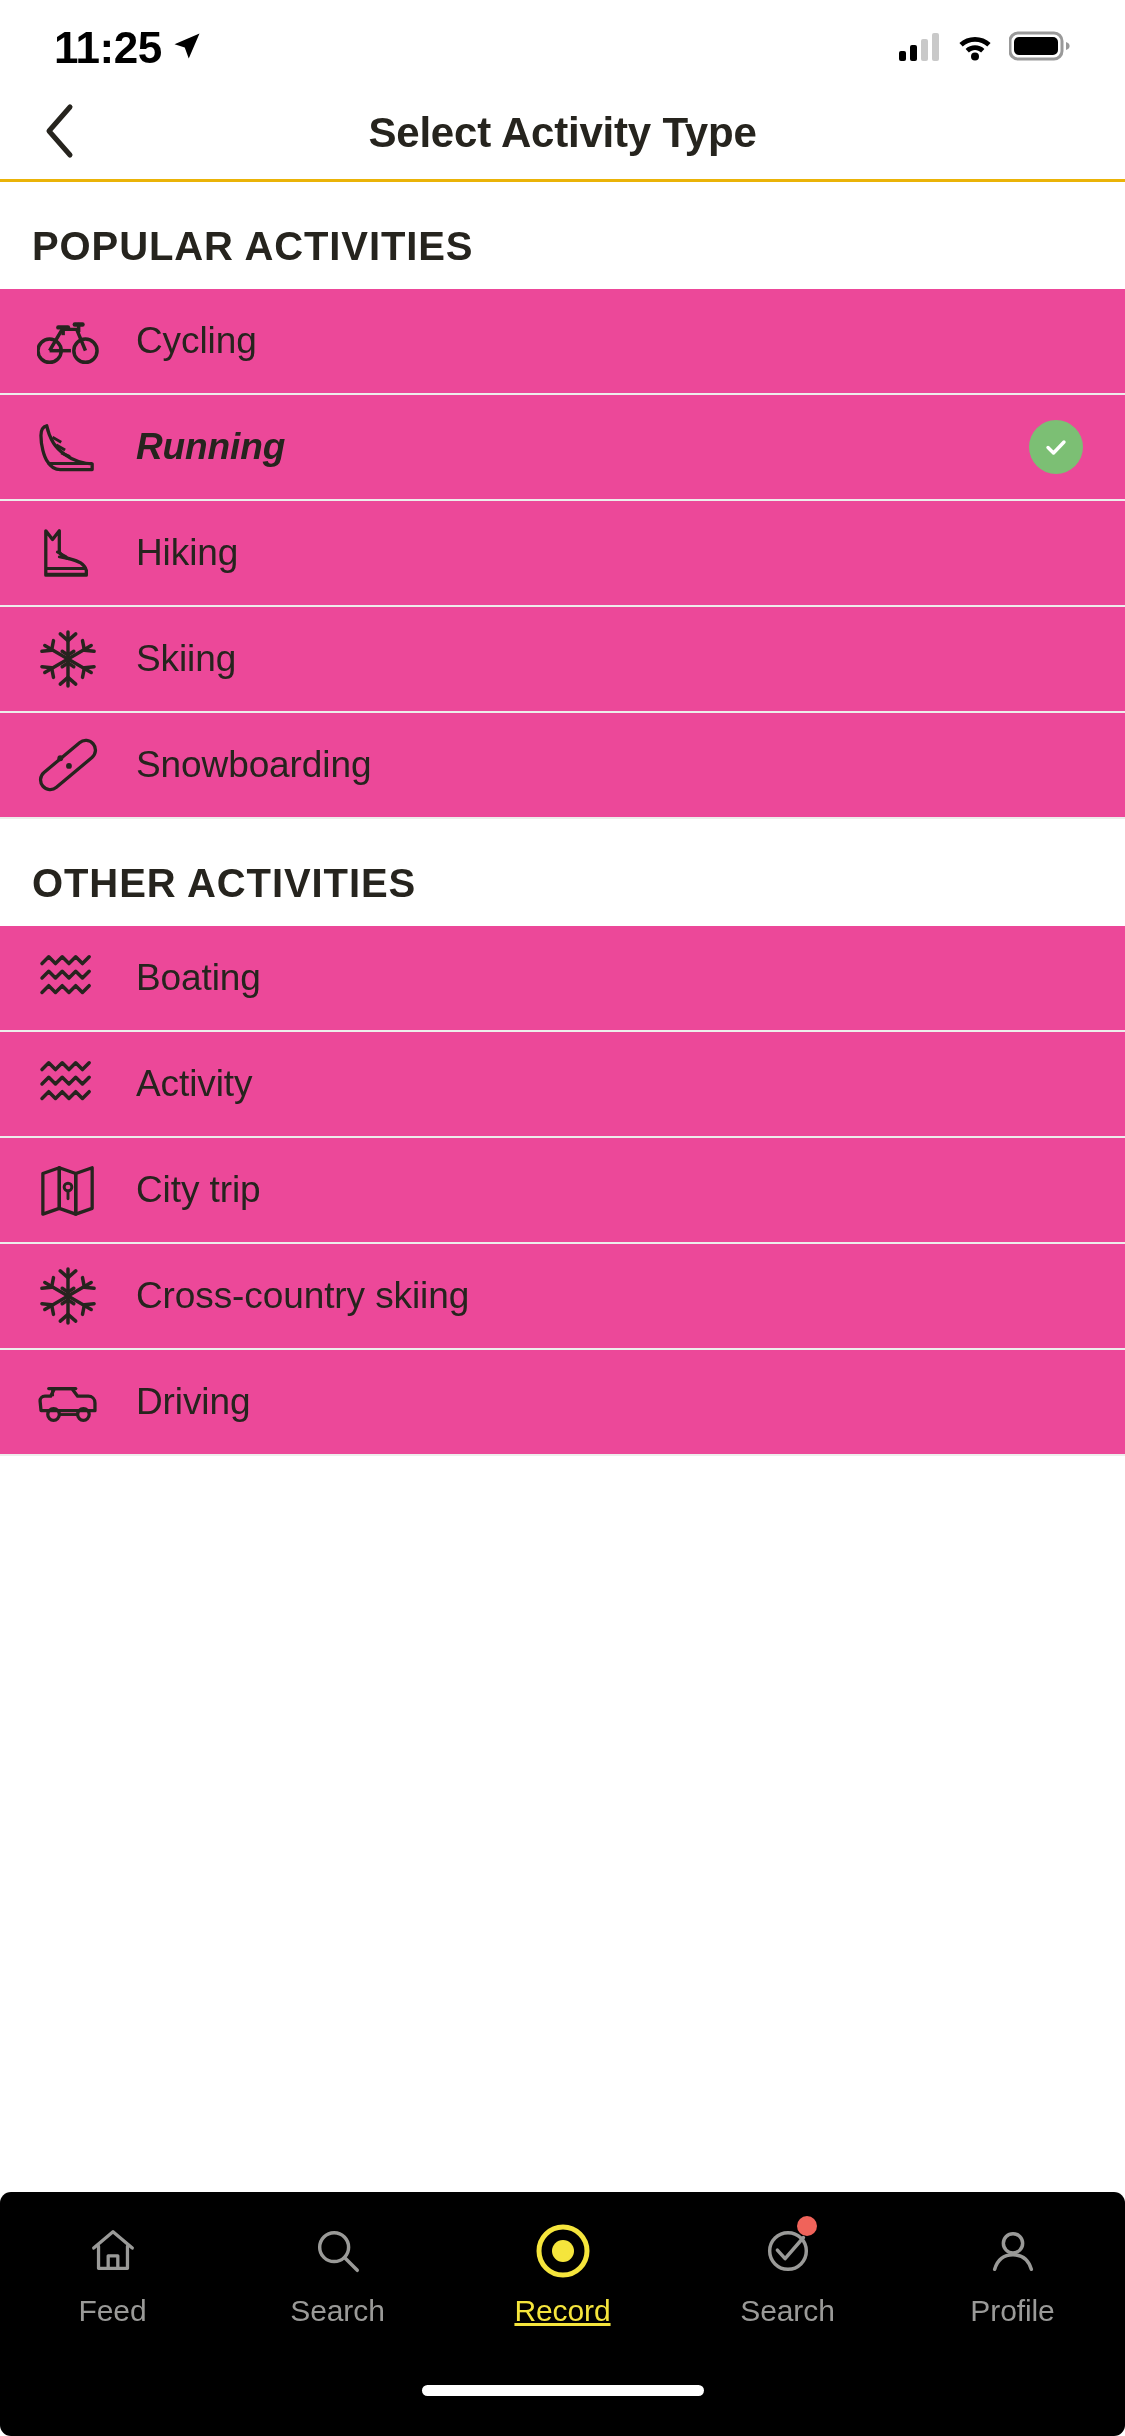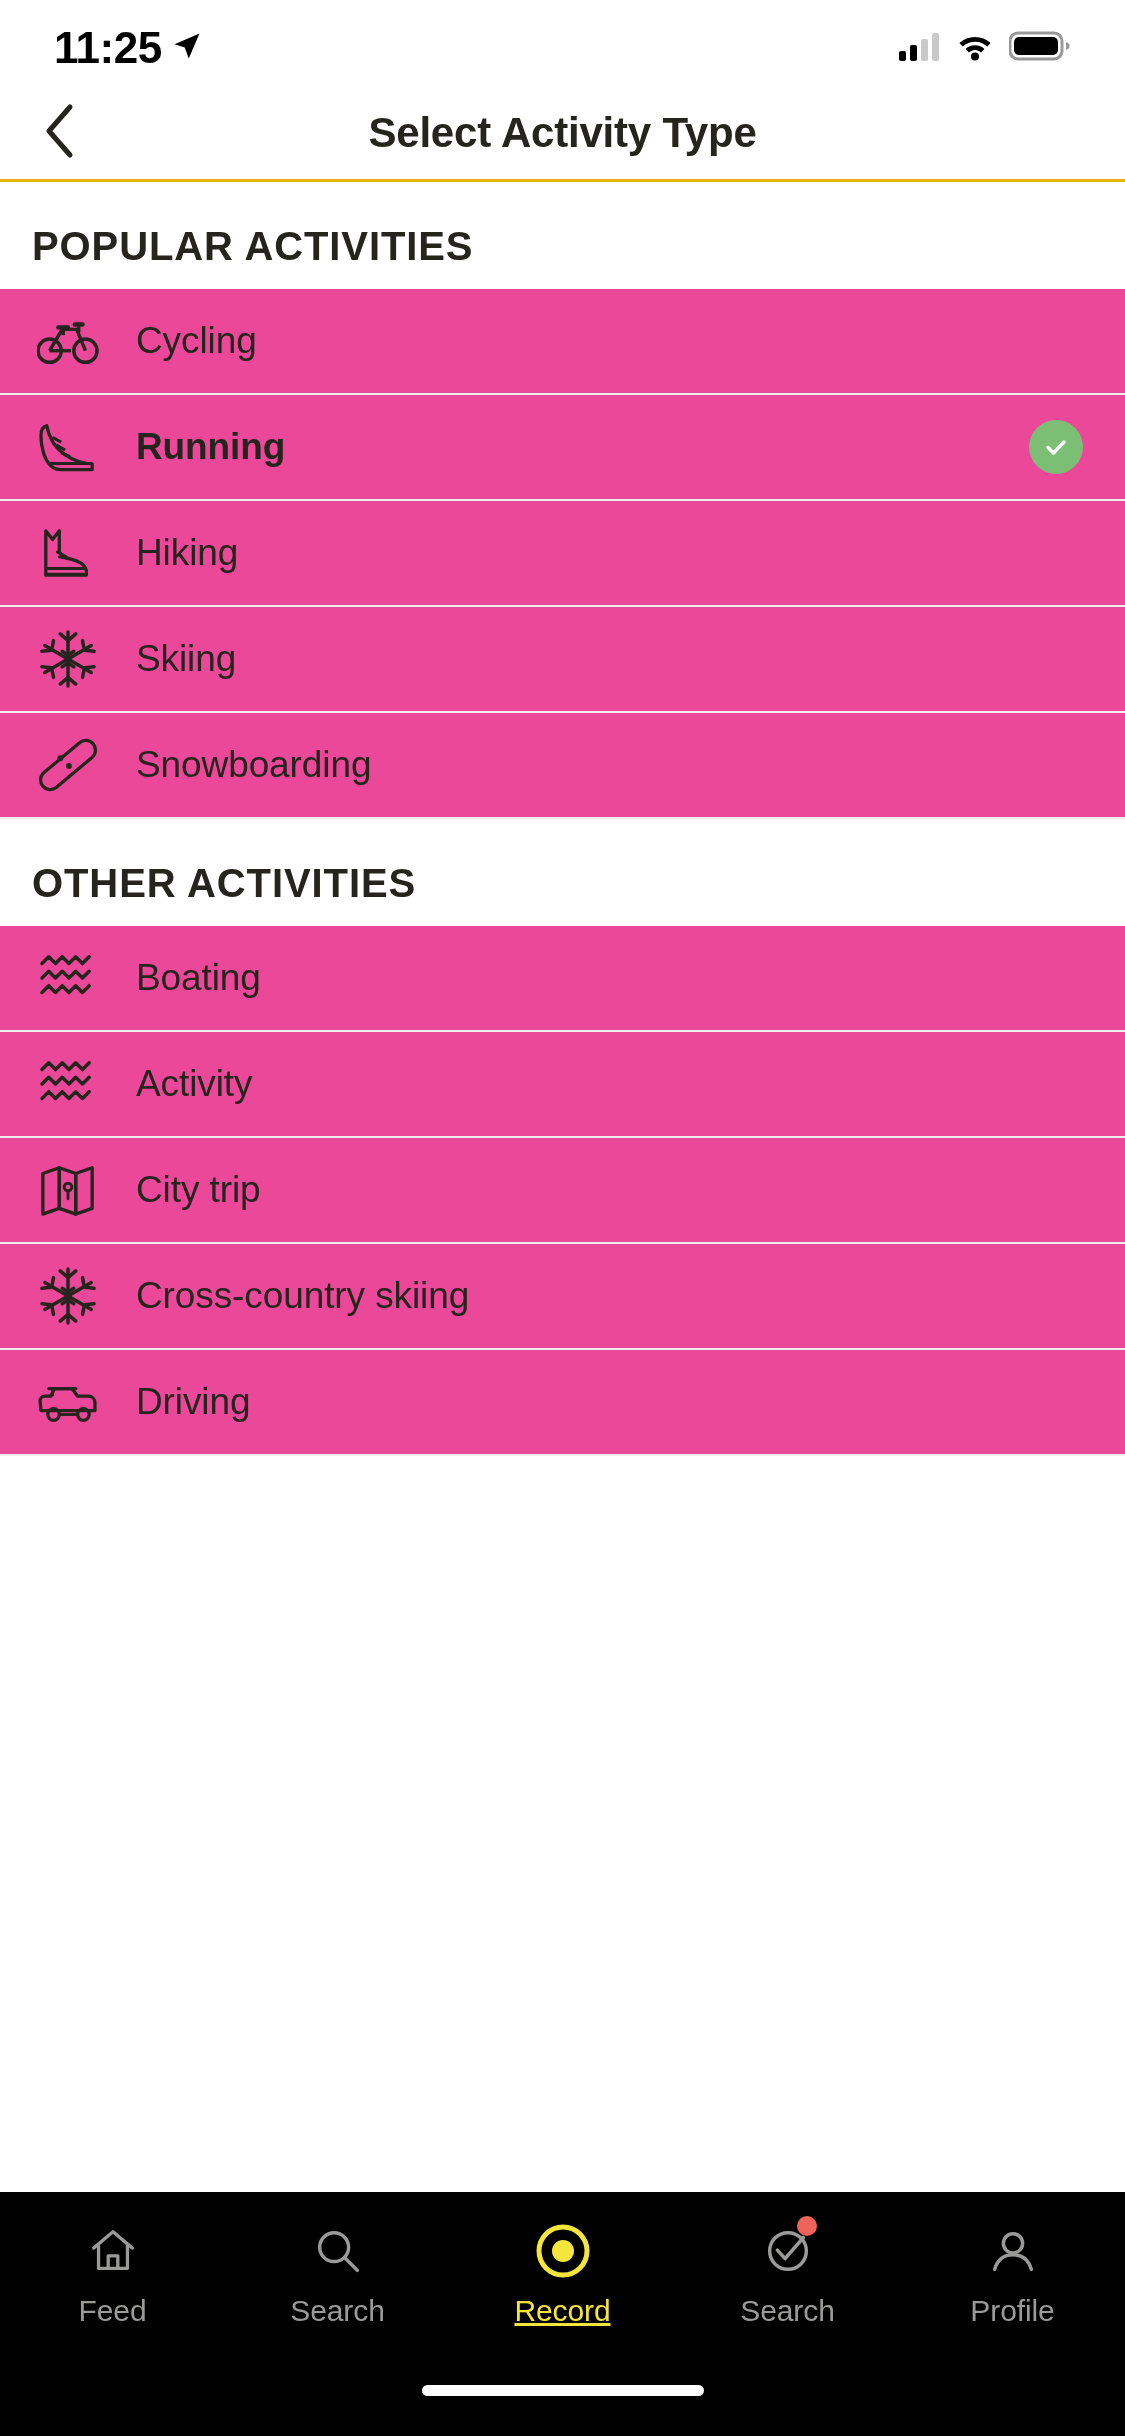--- a/index.html
+++ b/index.html
@@ -66,35 +66,36 @@
   }
   .row-icon {
     width:136px; flex:0 0 136px;
     display:flex; align-items:center; justify-content:center;
   }
   .row-label {
     flex:1 1 auto;
     font-size:37px; font-weight:400; color:#26241e;
     letter-spacing:-0.1px;
   }
-  .row.selected .row-label { font-weight:700; }
+  .row.selected .row-label { font-weight:700;font-style:italic; }
   .row-check { width:58px; flex:0 0 58px; display:flex; align-items:center; justify-content:center; }
   .check-badge {
     width:54px; height:54px; border-radius:50%;
     background:#7cbf74;
     display:flex; align-items:center; justify-content:center;
   }
 
   
   .tabbar {
     flex:0 0 auto;
     background:#000000;
     padding-top:22px;
     position:relative;
     z-index:5;
+    border-radius:11px;
   }
   .tabs { display:flex; }
   .tab {
     flex:1 1 20%;
     display:flex; flex-direction:column; align-items:center; justify-content:flex-start;
     gap:12px;
     cursor:pointer;
     position:relative;
     padding-top:6px;
     height:130px;

